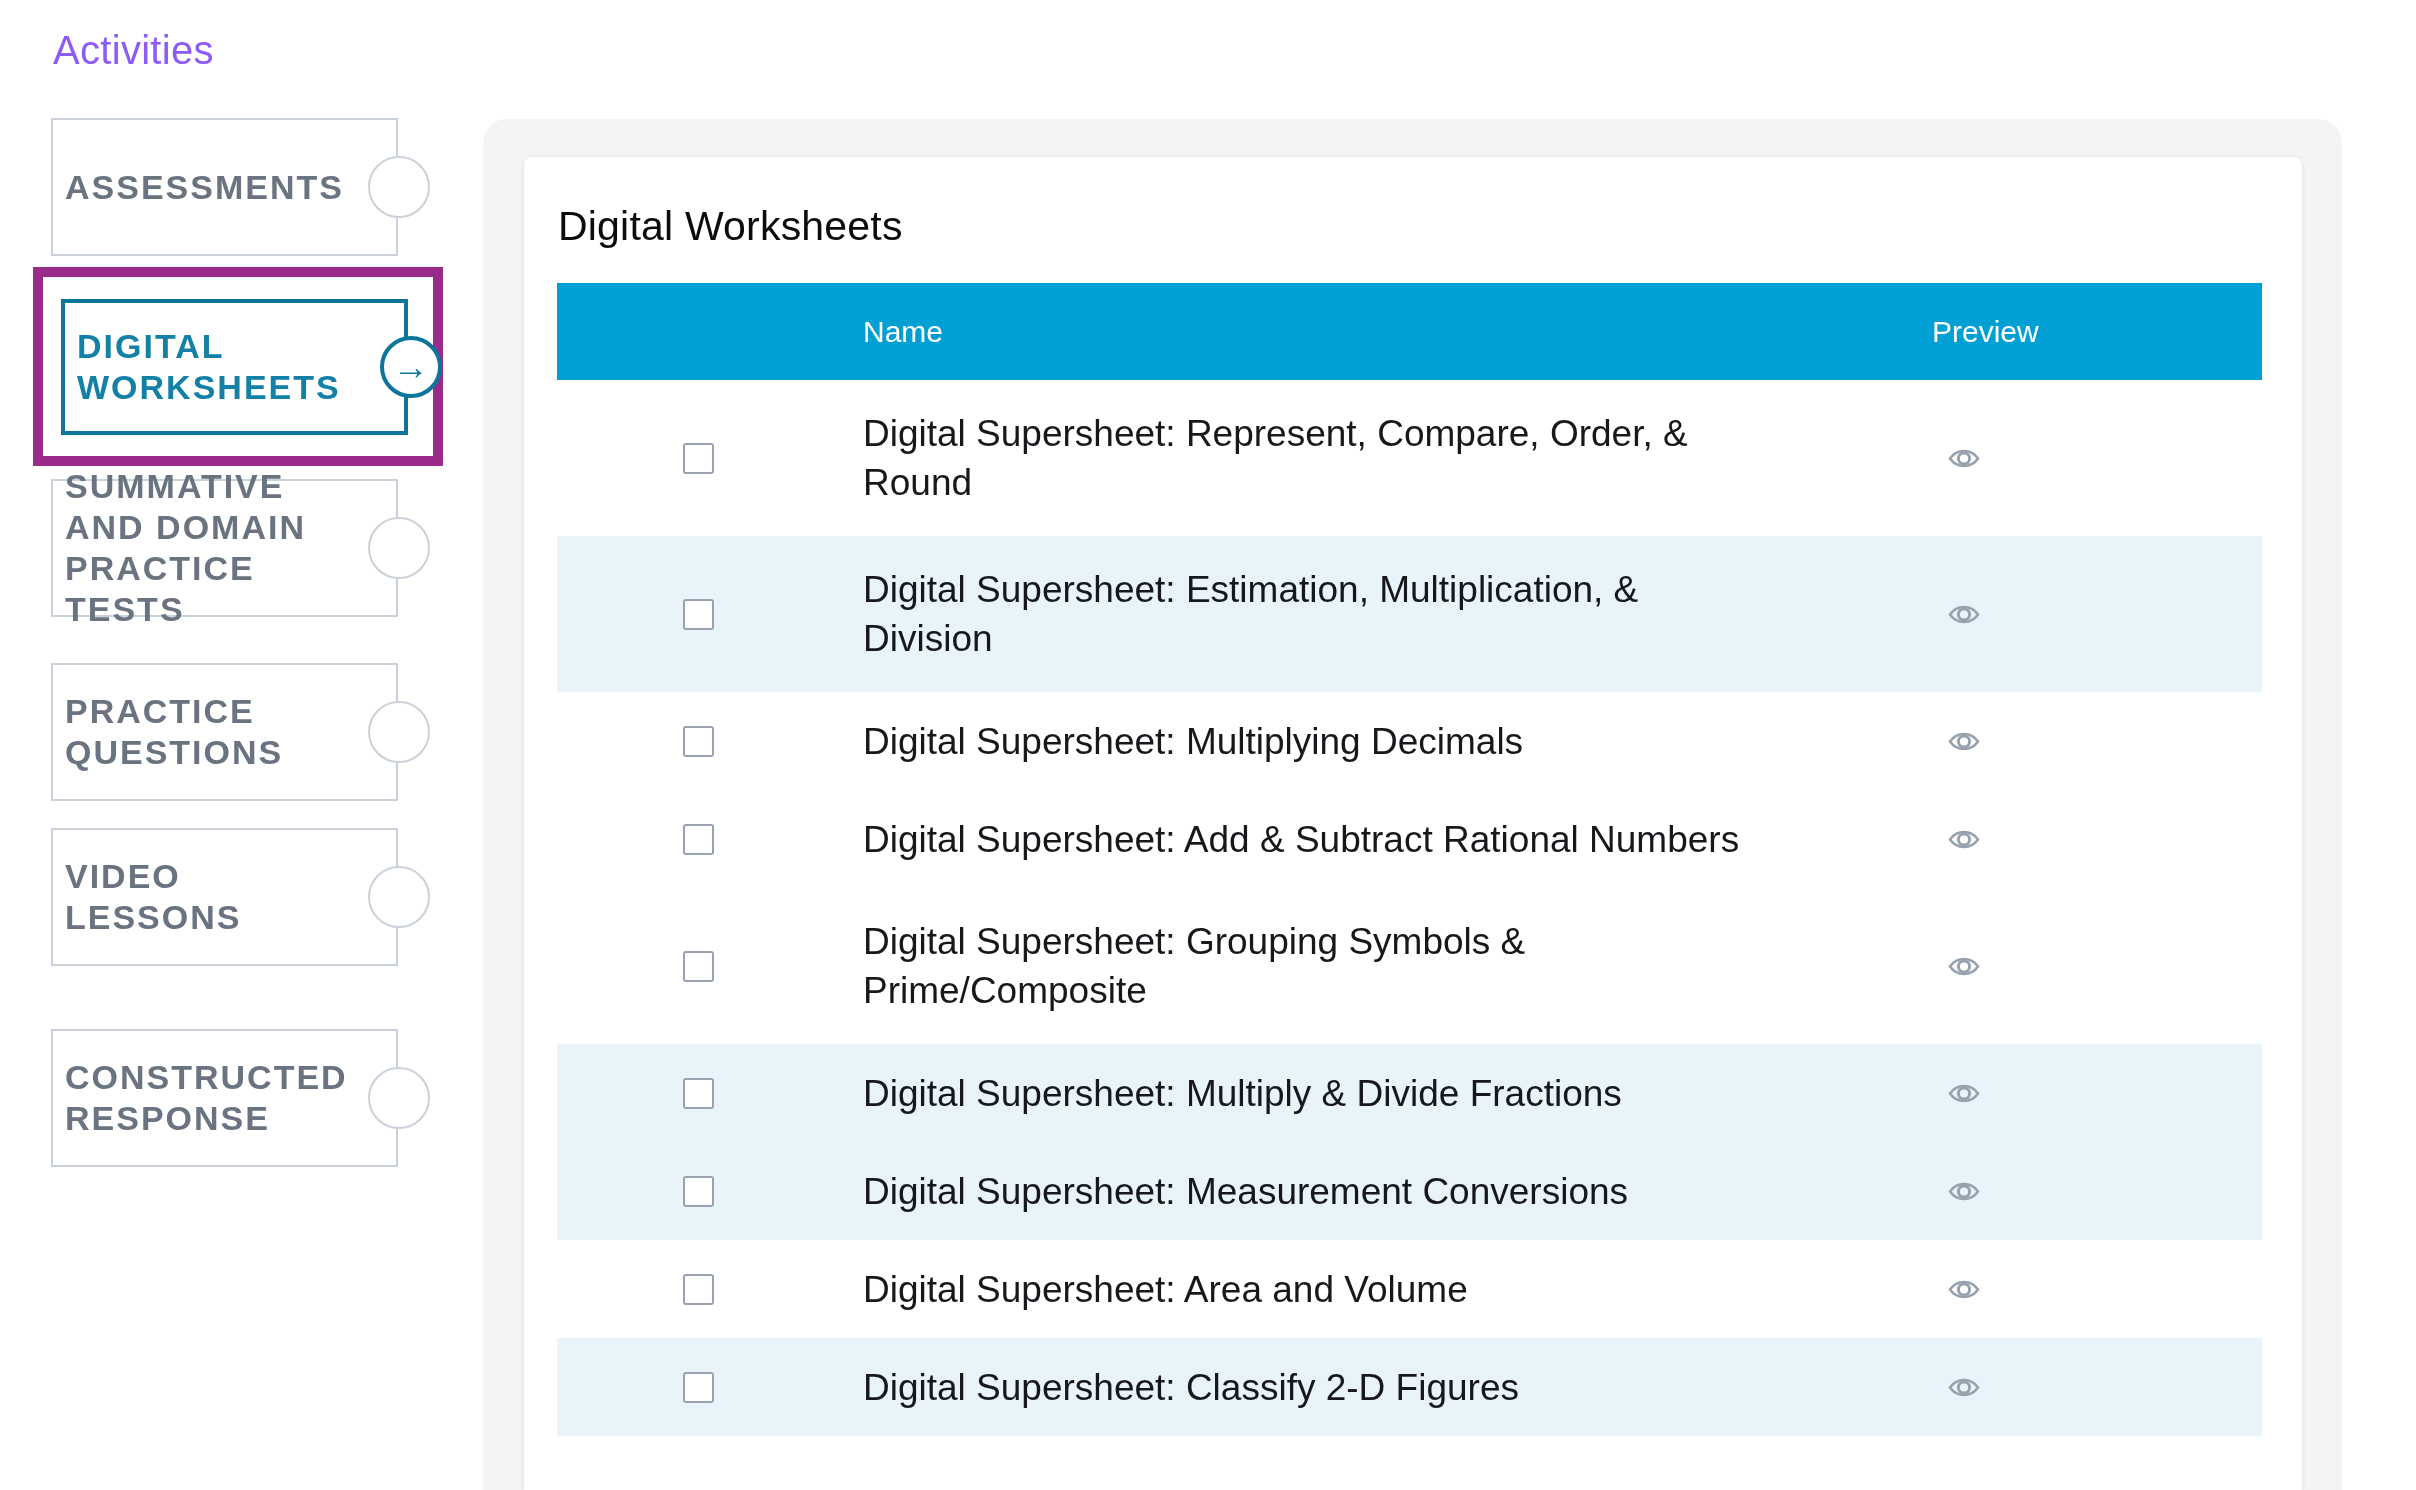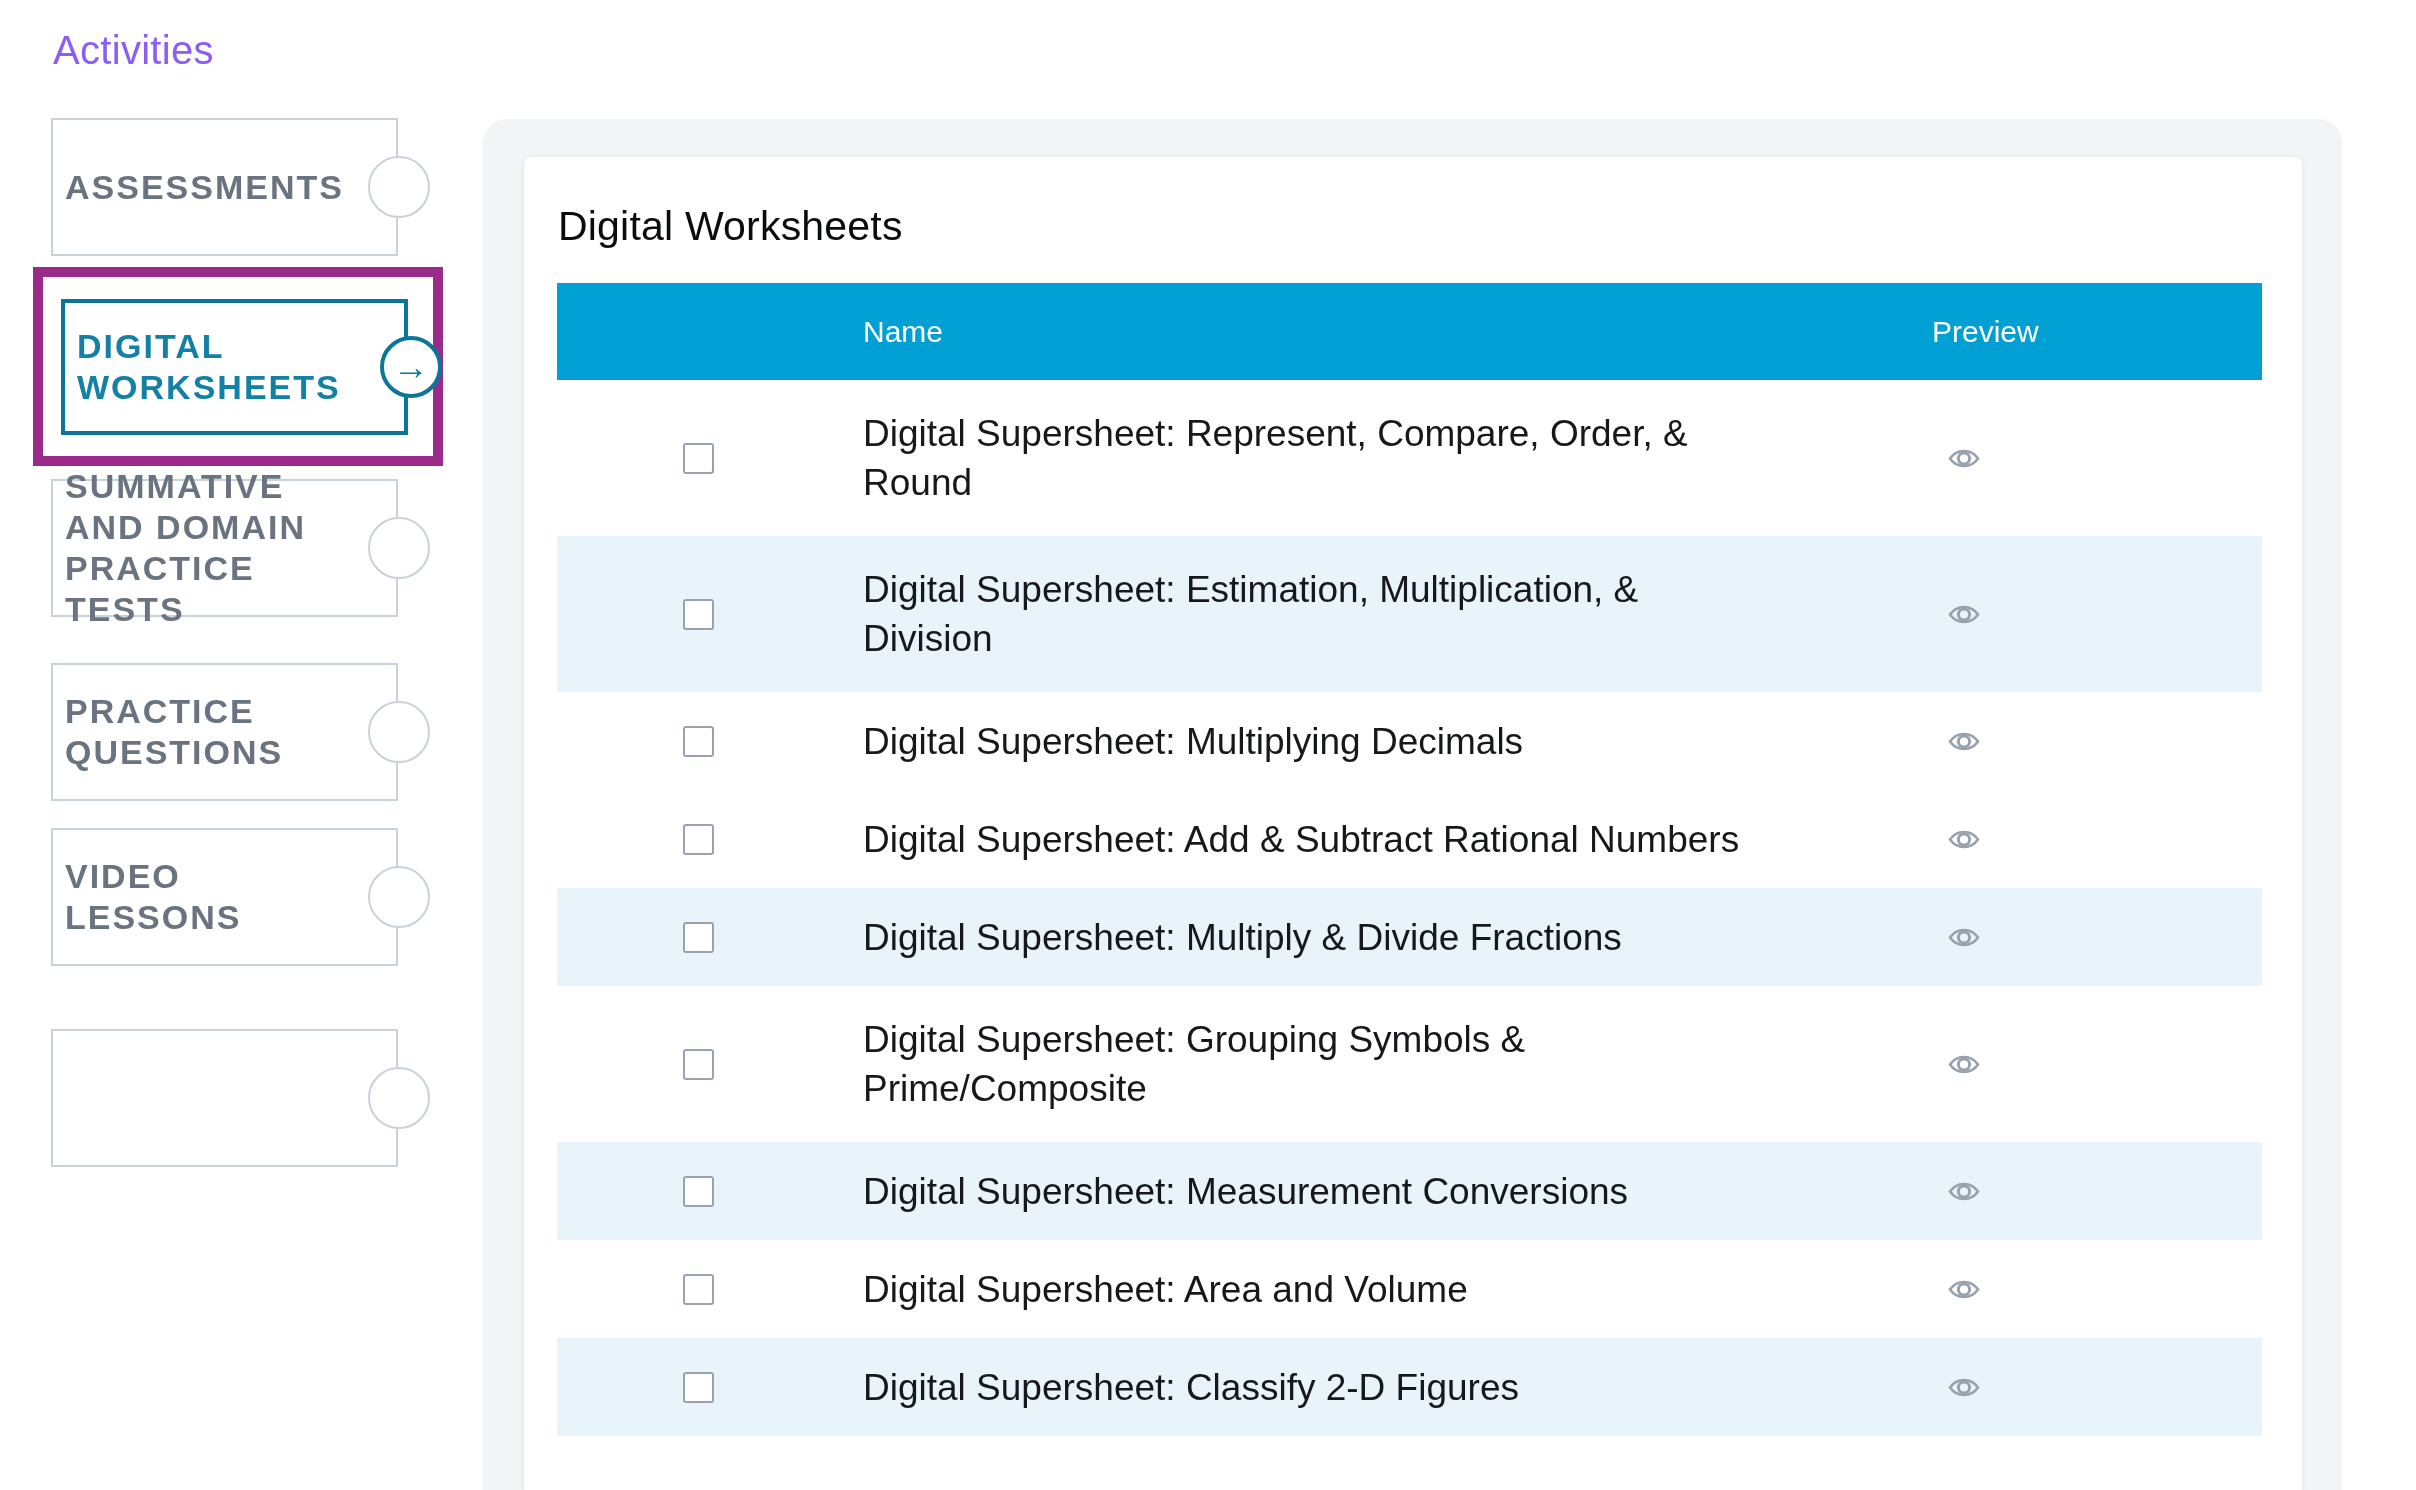--- a/index.html
+++ b/index.html
@@ -90,20 +90,21 @@
       <span class="side-label">PRACTICE QUESTIONS</span>
       <span class="side-circle"></span>
     </div>
 
     <div class="side-btn btn-video">
       <span class="side-label">VIDEO LESSONS</span>
       <span class="side-circle"></span>
     </div>
 
     <div class="side-btn btn-constructed">
+      <span class="side-label">CONSTRUCTED RESPONSE</span>
       <span class="side-circle"></span>
     </div>
   </div>
 
   <div class="panel">
     <div class="card">
       <div class="card-heading">Digital Worksheets</div>
 
       <div class="dw-table">
         <div class="thead">
@@ -177,43 +178,43 @@
     <div class="col-preview">
       <span class="eye-wrap">
         <svg width="32" height="29" viewBox="0 0 32 29" fill="none">
           <path d="M2 14.5 C 9 4.5, 23 4.5, 30 14.5 C 23 24.5, 9 24.5, 2 14.5 Z" stroke="#98A1AE" stroke-width="2.6"></path>
           <circle cx="16" cy="14.5" r="5.6" stroke="#98A1AE" stroke-width="3" fill="none"></circle>
         </svg>
       </span>
     </div>
   </div>
 
+  <div class="trow h2">
+    <div class="col-check">
+      <input type="checkbox" style="">
+    </div>
+    <div class="col-name">
+      <span class="cell-text">Digital Supersheet: Grouping Symbols &amp; Prime/Composite</span>
+    </div>
+    <div class="col-preview">
+      <span class="eye-wrap">
+        <svg width="32" height="29" viewBox="0 0 32 29" fill="none">
+          <path d="M2 14.5 C 9 4.5, 23 4.5, 30 14.5 C 23 24.5, 9 24.5, 2 14.5 Z" stroke="#98A1AE" stroke-width="2.6"></path>
+          <circle cx="16" cy="14.5" r="5.6" stroke="#98A1AE" stroke-width="3" fill="none"></circle>
+        </svg>
+      </span>
+    </div>
+  </div>
+
   <div class="trow h1 alt">
     <div class="col-check">
       <input type="checkbox" style="">
     </div>
     <div class="col-name">
       <span class="cell-text">Digital Supersheet: Multiply &amp; Divide Fractions</span>
-    </div>
-    <div class="col-preview">
-      <span class="eye-wrap">
-        <svg width="32" height="29" viewBox="0 0 32 29" fill="none">
-          <path d="M2 14.5 C 9 4.5, 23 4.5, 30 14.5 C 23 24.5, 9 24.5, 2 14.5 Z" stroke="#98A1AE" stroke-width="2.6"></path>
-          <circle cx="16" cy="14.5" r="5.6" stroke="#98A1AE" stroke-width="3" fill="none"></circle>
-        </svg>
-      </span>
-    </div>
-  </div>
-
-  <div class="trow h2">
-    <div class="col-check">
-      <input type="checkbox" style="">
-    </div>
-    <div class="col-name">
-      <span class="cell-text">Digital Supersheet: Grouping Symbols &amp; Prime/Composite</span>
     </div>
     <div class="col-preview">
       <span class="eye-wrap">
         <svg width="32" height="29" viewBox="0 0 32 29" fill="none">
           <path d="M2 14.5 C 9 4.5, 23 4.5, 30 14.5 C 23 24.5, 9 24.5, 2 14.5 Z" stroke="#98A1AE" stroke-width="2.6"></path>
           <circle cx="16" cy="14.5" r="5.6" stroke="#98A1AE" stroke-width="3" fill="none"></circle>
         </svg>
       </span>
     </div>
   </div>

